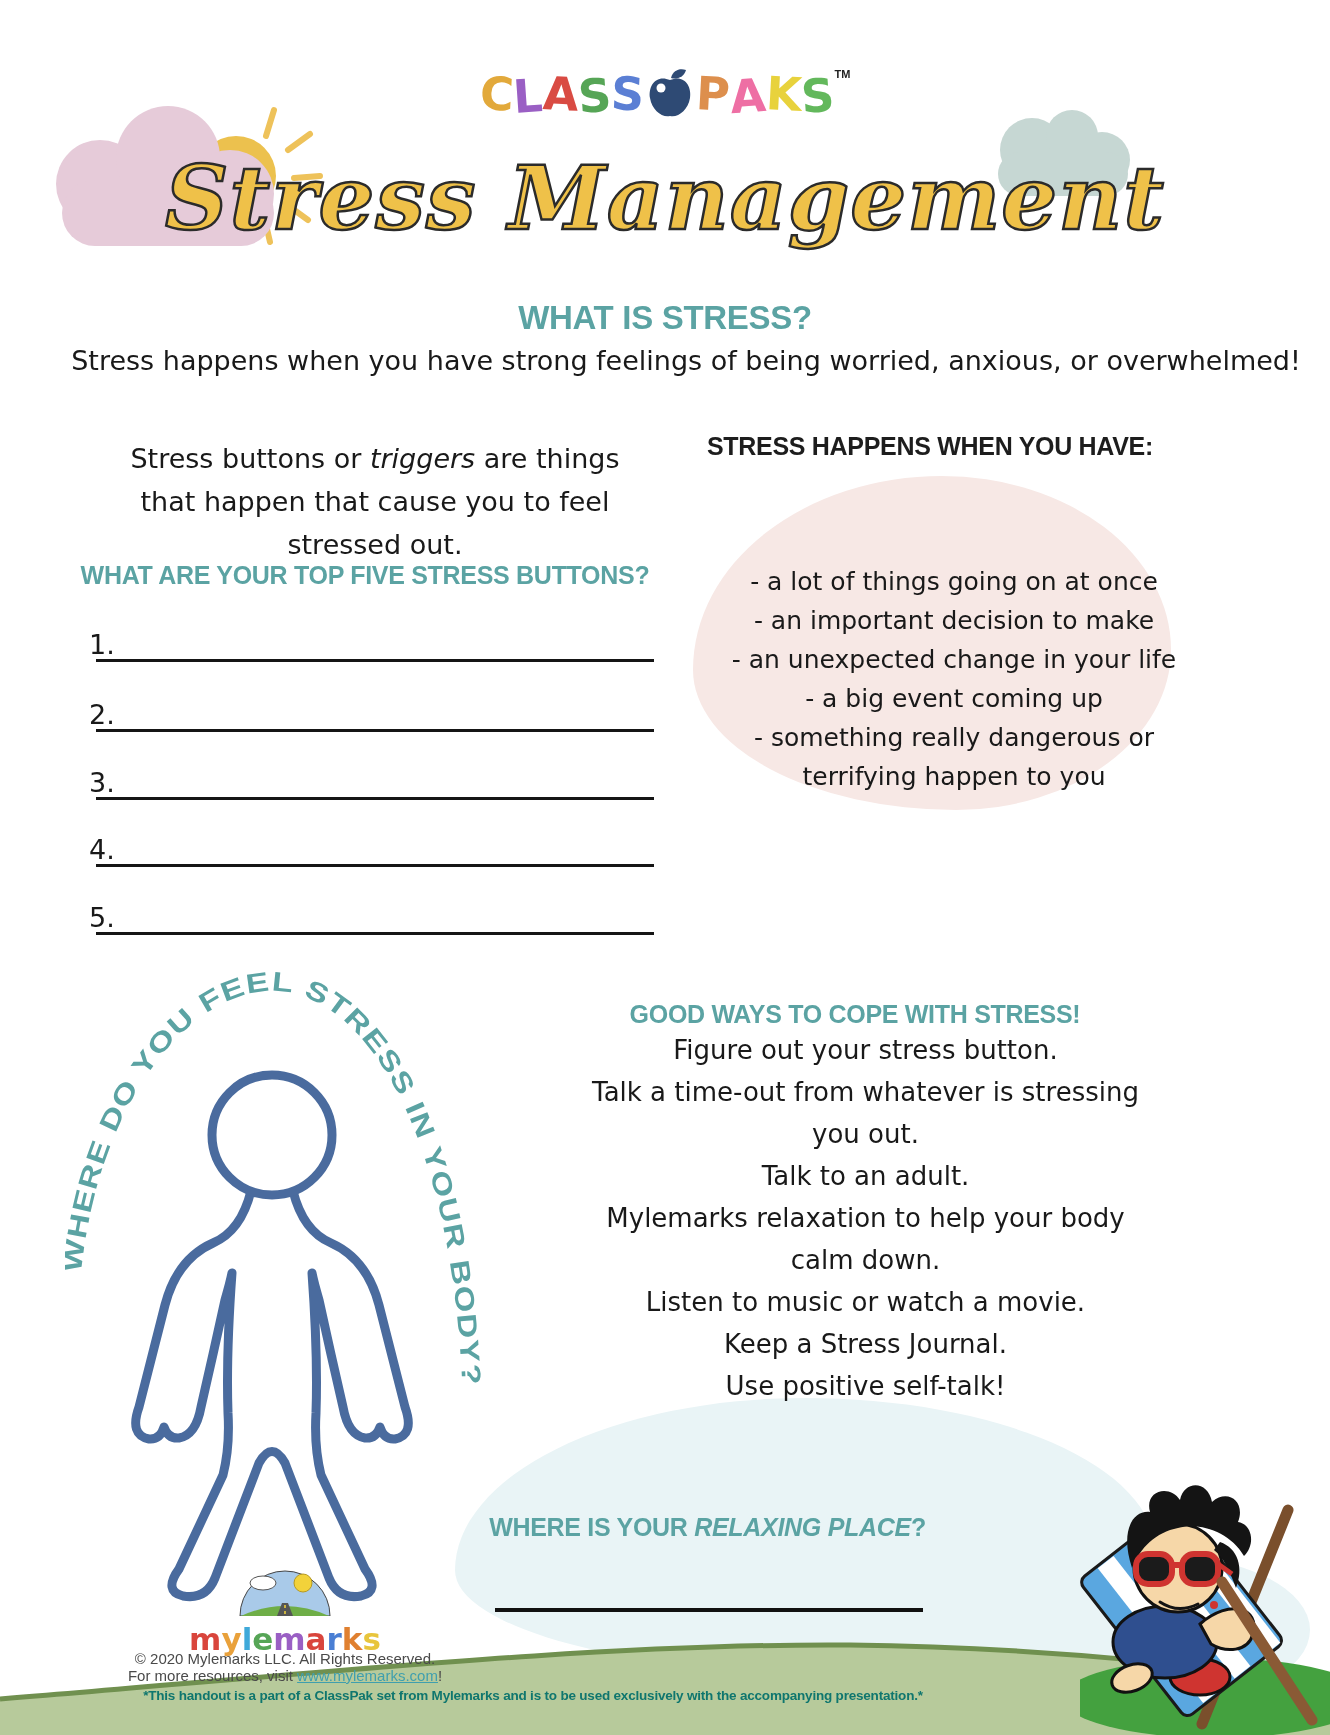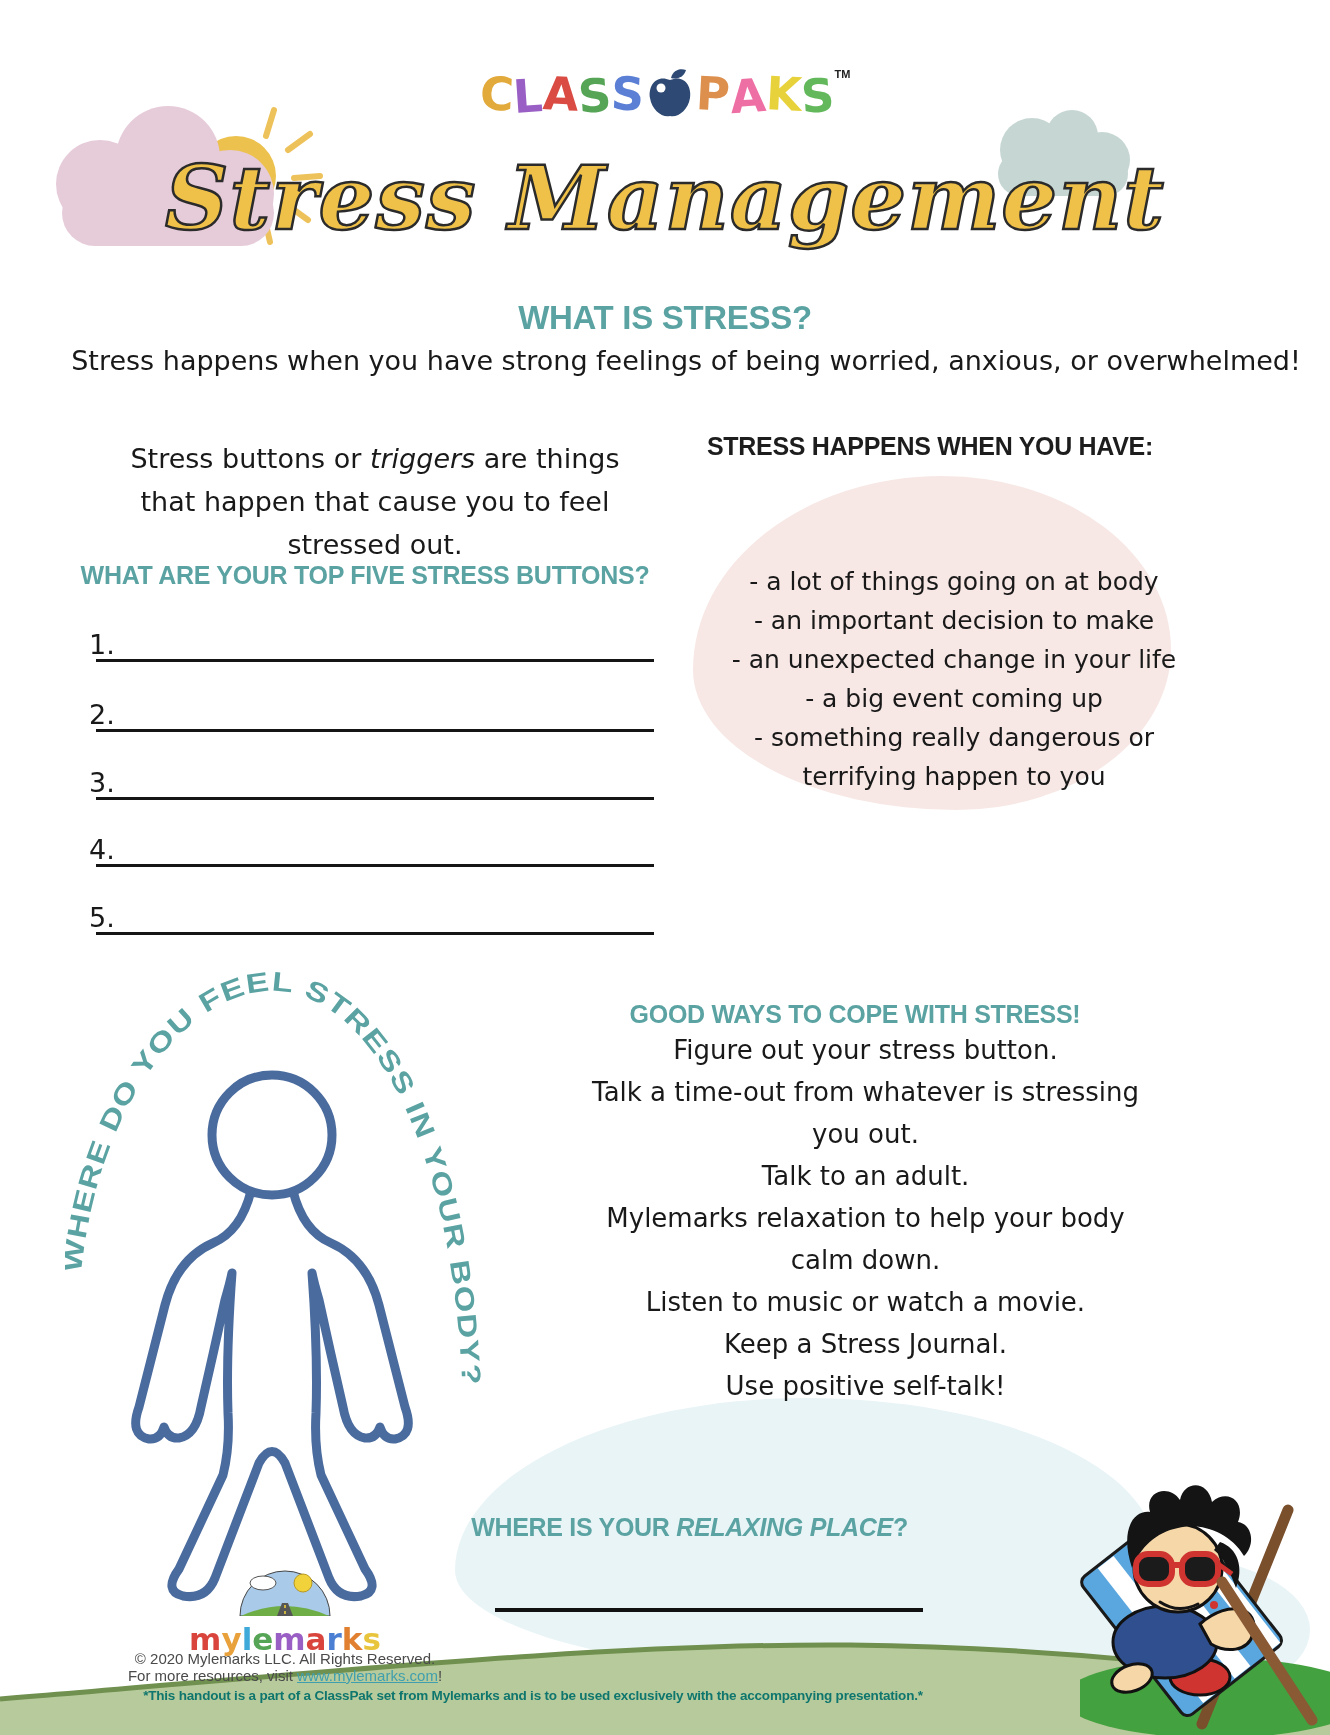--- a/index.html
+++ b/index.html
@@ -35,21 +35,21 @@
   .blank-row{left:68px;width:592px;height:44px;z-index:3;}
   .blank-row .num{position:absolute;left:0;bottom:2px;font-size:27px;}
   .blank-row .line{position:absolute;left:28px;right:6px;bottom:0;border-bottom:3px solid #151515;height:100%;}
   .body-svg{left:65px;top:935px;z-index:3;}
   .coping{left:555px;top:1000px;width:600px;text-align:center;z-index:3;}
   .coping .chead{font-size:25px;}
   .coping .citem{font-size:26px;line-height:42px;}
   .cloud-blob{left:455px;top:1398px;width:700px;height:278px;background:#e9f4f6;z-index:0;
               border-radius:50% 50% 42% 58% / 62% 55% 45% 38%;}
   .cloud-blob2{left:1010px;top:1555px;width:300px;height:150px;background:#e9f4f6;z-index:0;border-radius:50%;}
-  .relax-heading{left:437px;top:1513px;width:505px;text-align:center;font-size:25px;z-index:3;}
+  .relax-heading{left:455px;top:1513px;width:505px;text-align:center;font-size:25px;z-index:3;}
   .relax-heading .it{font-style:italic;}
   .relax-line{left:495px;top:1578px;width:428px;height:30px;border-bottom:4px solid #111;z-index:3;}
   .brand{left:145px;top:1568px;width:280px;text-align:center;z-index:4;}
   .brand .bword{margin-top:2px;}
   .brand .bltr{font-family:"DejaVu Sans",sans-serif;font-weight:800;font-size:31px;line-height:34px;display:inline-block;}
   .copyright{left:125px;top:1650px;width:320px;text-align:center;z-index:4;
              font-size:15px;line-height:17px;color:#4a4a4a;}
   .copyright a{color:#3f9fae;}
   .hill{left:0;top:1635px;z-index:2;}
   .disclaimer{left:0;top:1688px;width:1066px;text-align:center;z-index:3;
@@ -104,21 +104,21 @@
   <div class="abs title">Stress Management</div>
 
   <div class="abs what-is h-teal">WHAT IS STRESS?</div>
   <div class="abs intro hand">Stress happens when you have strong feelings of being worried, anxious, or overwhelmed!</div>
 
   <div class="abs triggers hand"><span>Stress buttons or </span><span class="it">triggers</span><span> are things that happen that cause you to feel stressed out.</span></div>
 
   <div class="abs sh-heading h-black">STRESS HAPPENS WHEN YOU HAVE:</div>
   <div class="abs pink-blob"></div>
   <div class="abs blob-list hand">
-    <div>- a lot of things going on at body</div>
+    <div>- a lot of things going on at once</div>
     <div>- an important decision to make</div>
     <div>- an unexpected change in your life</div>
     <div>- a big event coming up</div>
     <div>- something really dangerous or terrifying happen to you</div>
   </div>
 
   <div class="abs buttons-heading h-teal">WHAT ARE YOUR TOP FIVE STRESS BUTTONS?</div>
   <div class="abs blank-row" style="top:618px;">
     <span class="num hand">1.</span>
     <div class="line"></div>

